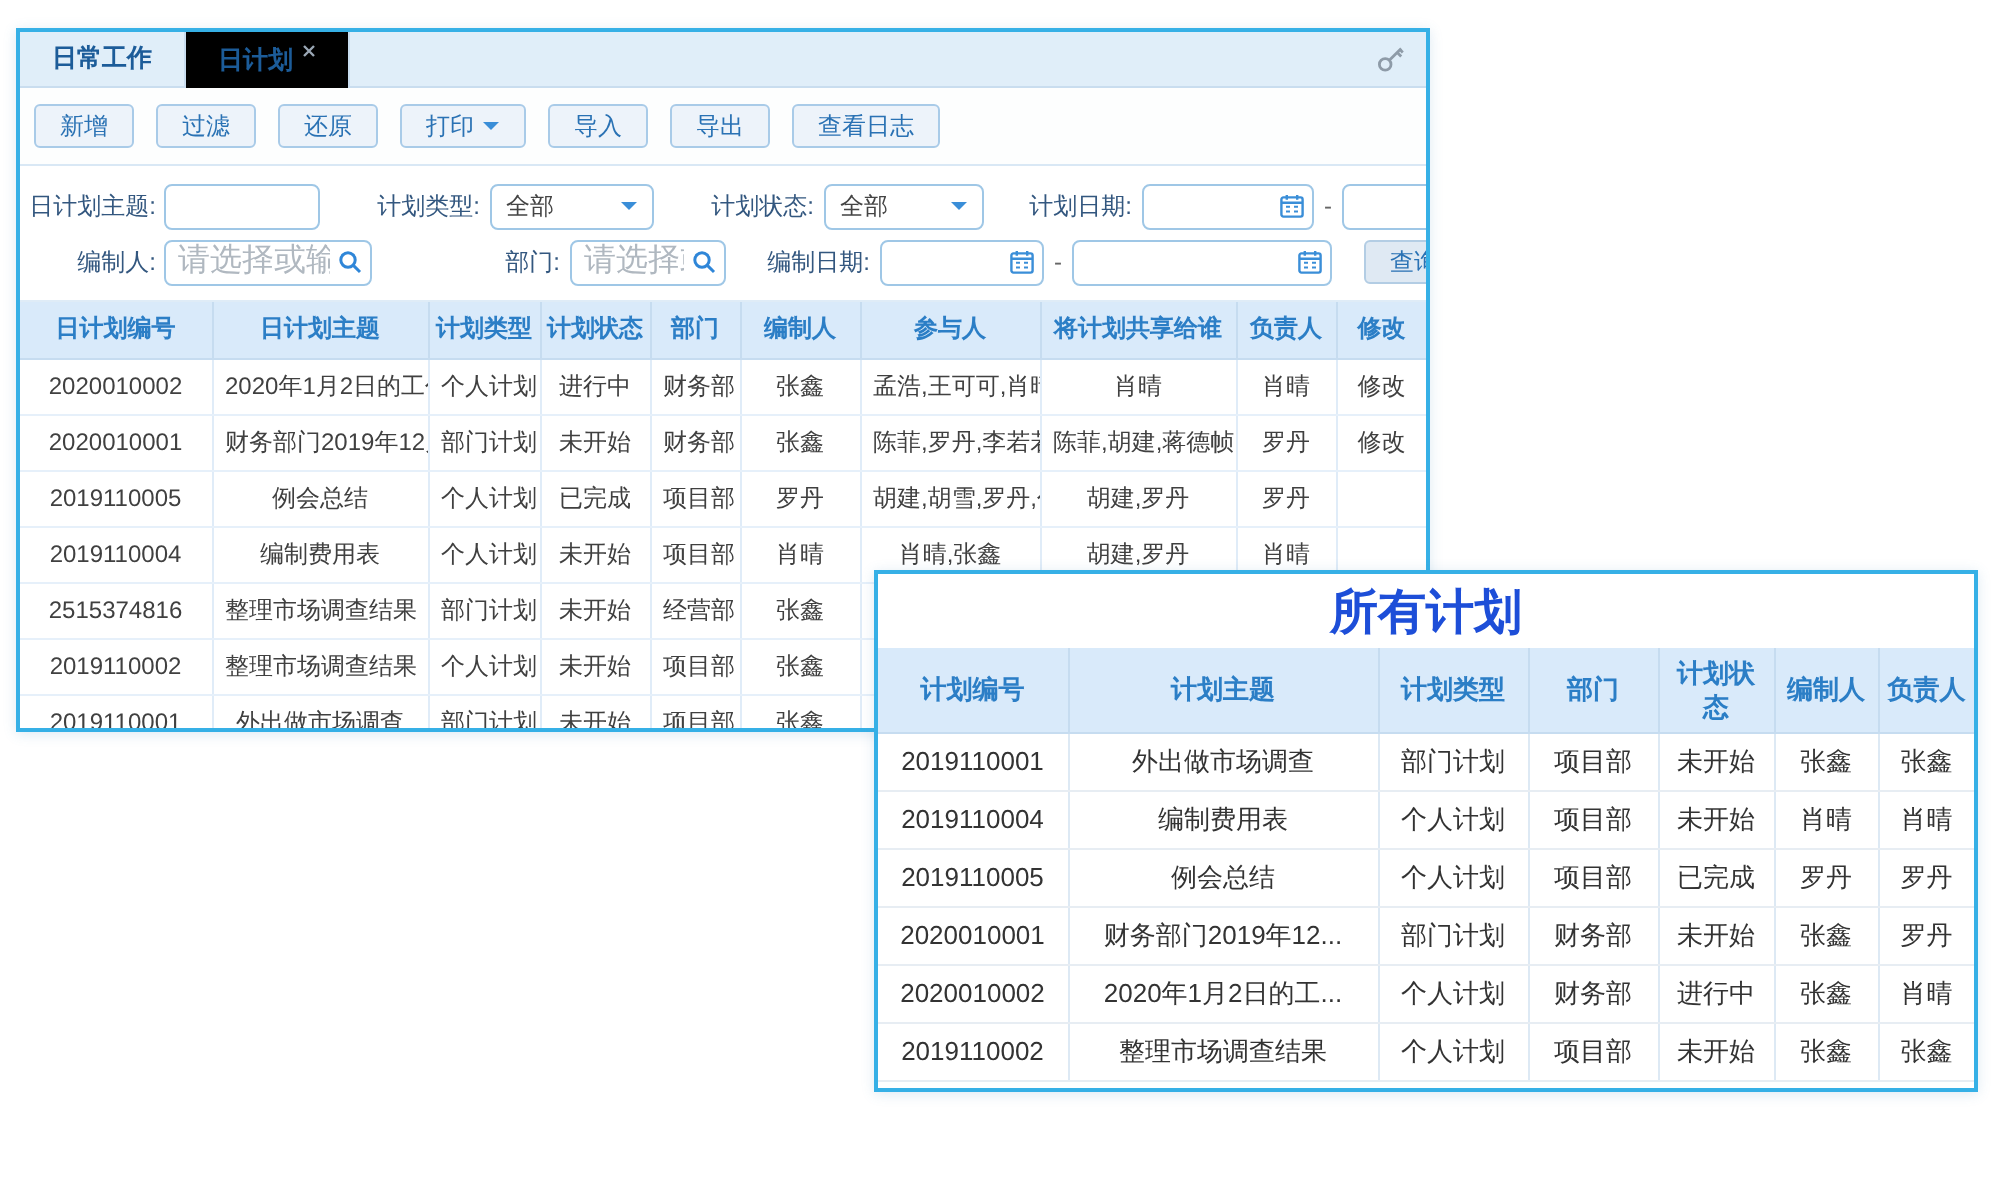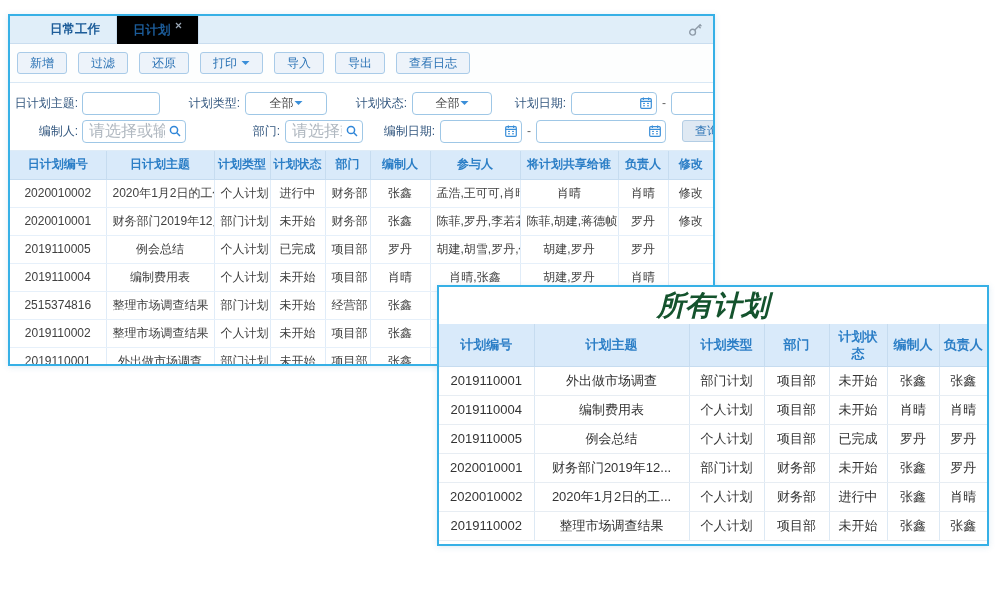--- a/index.html
+++ b/index.html
@@ -6,21 +6,21 @@
   html,body { width:1000px; height:600px; background:#ffffff; overflow:hidden;
               font-family:"Liberation Sans","DejaVu Sans",sans-serif; }
 
   .win { position:absolute; background:#fff; border:2px solid #36b0e6;
          box-shadow:0 1px 6px rgba(70,140,190,.18); overflow:hidden; }
   #main-window   { left:8px;   top:14px;  width:707px; height:352px; z-index:1; }
   #overlay-window{ left:437px; top:285px; width:552px; height:261px; z-index:10; }
 
   
   .tabbar { height:28px; background:#e0eef9; border-bottom:1px solid #c9ddef;
-            display:flex; align-items:stretch; position:relative;padding-left:24px; }
+            display:flex; align-items:stretch; position:relative; }
   .tab { display:flex; align-items:center; padding:0 16px; font-size:12.5px; font-weight:bold;
          color:#1c5c99; cursor:pointer; position:relative; }
   .tab.active { background:#000000; border-left:1px solid #c9ddef; border-right:1px solid #c9ddef;
                 margin-bottom:-1px; }
   .tab .close { margin-left:4px; margin-top:-9px; display:inline-flex; }
   .tabbar-right { position:absolute; right:10px; top:6px; }
 
   
   .toolbar { height:39px; background:#fdfefe; border-bottom:1px solid #d9e8f5;
              display:flex; align-items:center; padding-left:7px; gap:11px; }
@@ -34,39 +34,39 @@
   .frow { display:flex; align-items:center; height:28px; white-space:nowrap; overflow:hidden; }
   .flabel { font-size:12px; color:#33577f; font-weight:normal; text-align:right; flex:0 0 auto; }
   .fbox { position:relative; flex:0 0 auto; }
   .fbox input { width:100%; height:23px; border:1px solid #9fc7e6; border-radius:4px;
                 font-size:16px; color:#444; padding:0 6px; outline:none;
                 font-family:"Liberation Sans","DejaVu Sans",sans-serif; }
   .fbox input::placeholder { color:#b0b8c0; }
   .fbox.has-icon input { padding-right:20px; }
   .fbox .inic { position:absolute; right:5px; top:5px; pointer-events:auto; cursor:pointer; }
   .fselect { height:23px; border:1px solid #9fc7e6; border-radius:4px; background:#fff;
-             display:flex; align-items:center; justify-content:center;
+             display:flex; align-items:center; justify-content:space-between;
              font-size:12px; color:#444; padding:0 7px; cursor:pointer; flex:0 0 auto; }
   .dash { font-size:12px; color:#666; padding:0 5px; }
 
   
   table.grid { border-collapse:collapse; table-layout:fixed; width:703px; font-size:12px; }
   table.grid th { background:#d9eafa; color:#2b7ec6; font-weight:bold; height:28px;
                   border-right:1px solid #c6dcf0; border-bottom:1px solid #c6dcf0;
                   text-align:center; overflow:hidden; white-space:nowrap; }
   table.grid td { height:28px; color:#404040; text-align:center;
                   border-right:1px solid #e0ecf8; border-bottom:1px solid #e6f0fa;
                   overflow:hidden; white-space:nowrap; padding:0 6px; }
   table.grid th:last-child, table.grid td:last-child { border-right:none; }
   td.ta-l { text-align:left; }
   td.c-link { color:#4090dd; cursor:pointer; }
 
   
   .ov-title { height:37px; display:flex; align-items:center; justify-content:center;
-              font-size:28px; font-weight:bold; color:#14532d;font-style:italic; }
+              font-size:24px; font-weight:bold; color:#1d4ed8; }
   table.ov { border-collapse:collapse; table-layout:fixed; width:548px; font-size:13px; }
   table.ov th { background:#d9eafa; color:#2b7ec6; font-weight:bold; height:42px;
                 border-right:1px solid #c6dcf0; border-bottom:1px solid #c6dcf0;
                 text-align:center; padding:2px 3px; line-height:17px; }
   table.ov td { height:29px; color:#333; text-align:center;
                 border-right:1px solid #dde9f4; border-bottom:1px solid #e7edf3;
                 overflow:hidden; white-space:nowrap; padding:0 4px; }
   table.ov th:last-child, table.ov td:last-child { border-right:none; }
 
   svg { display:block; }

